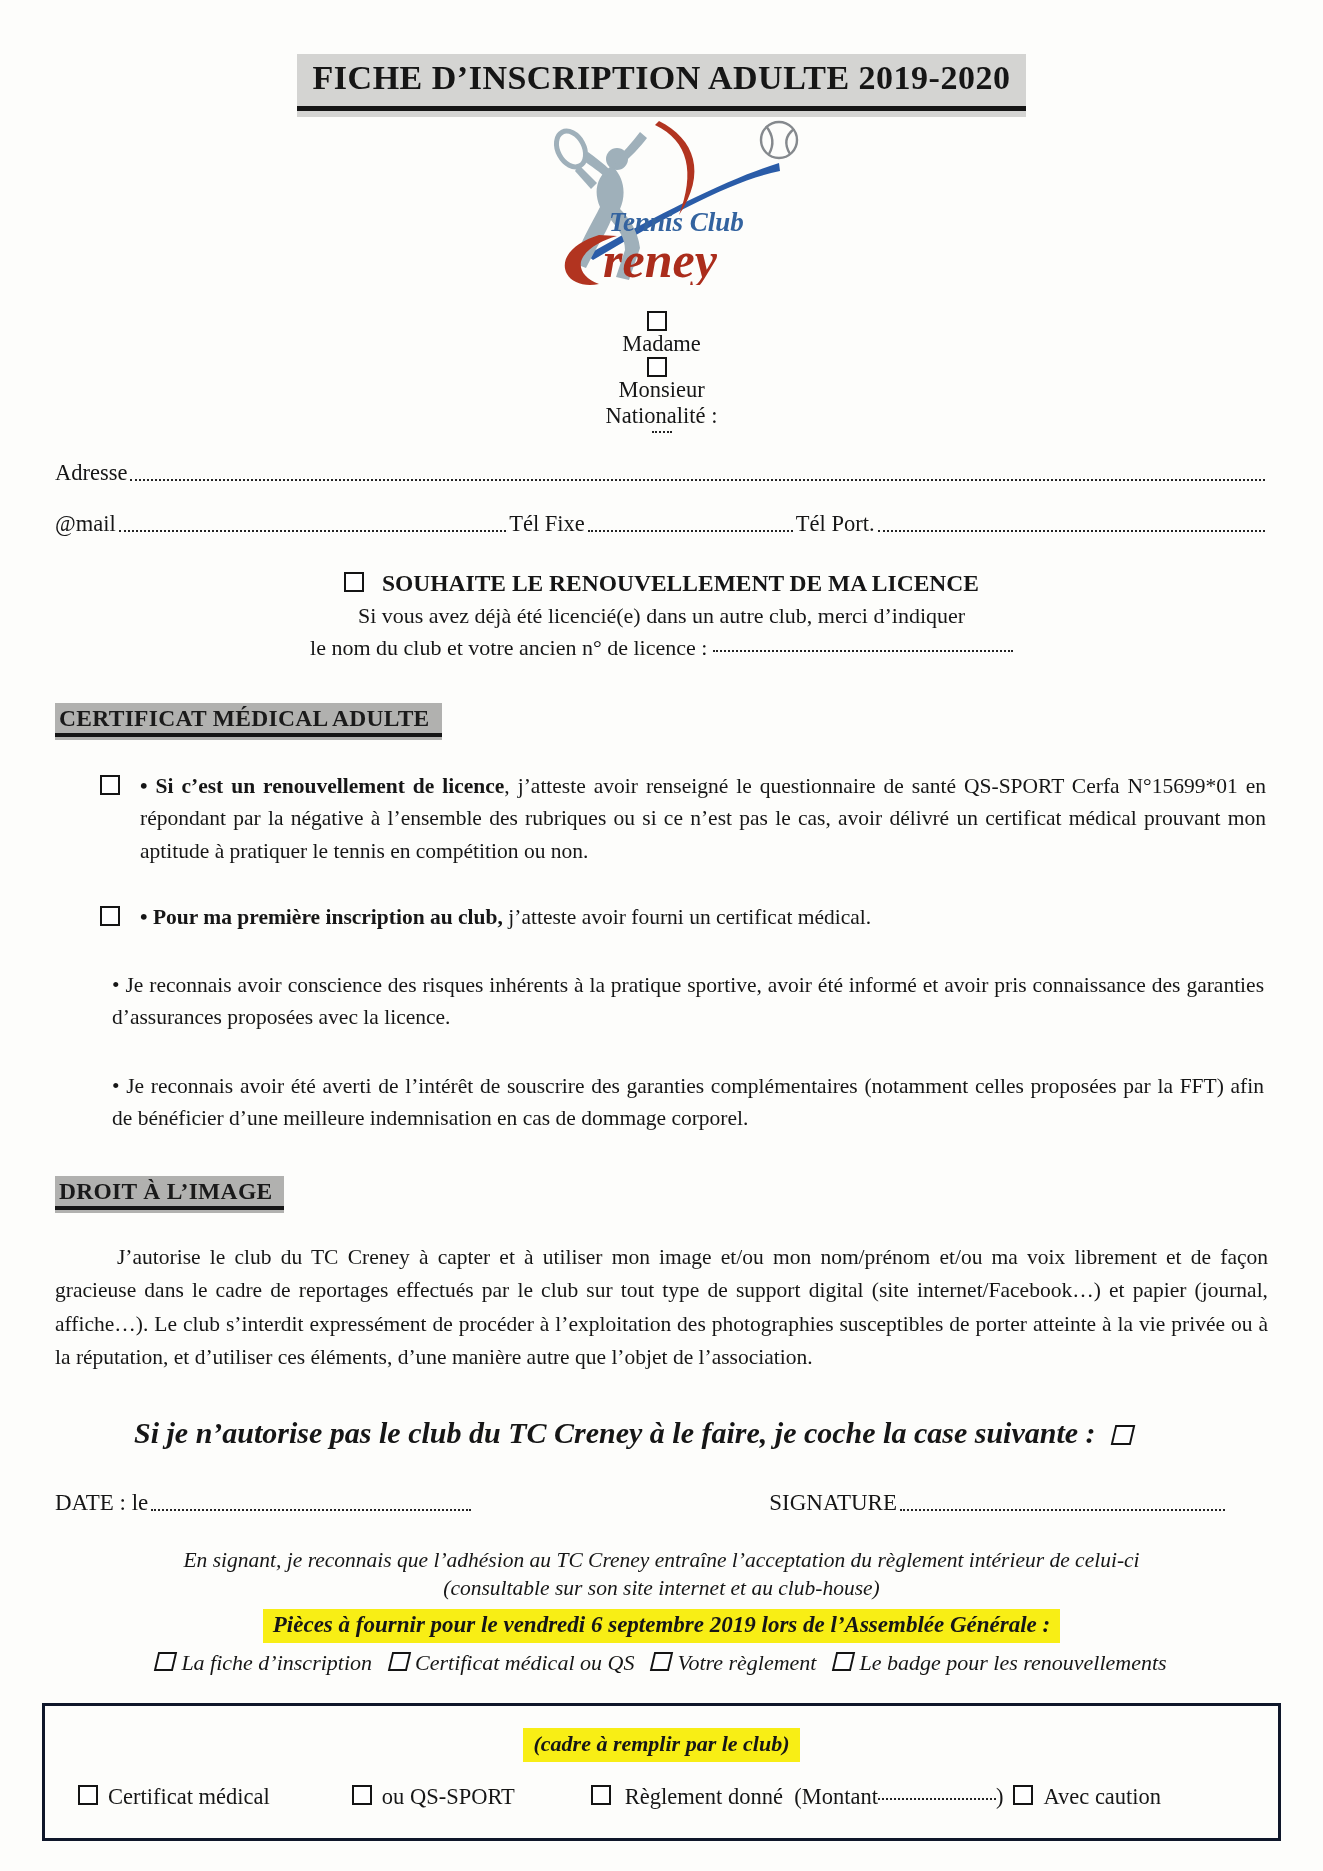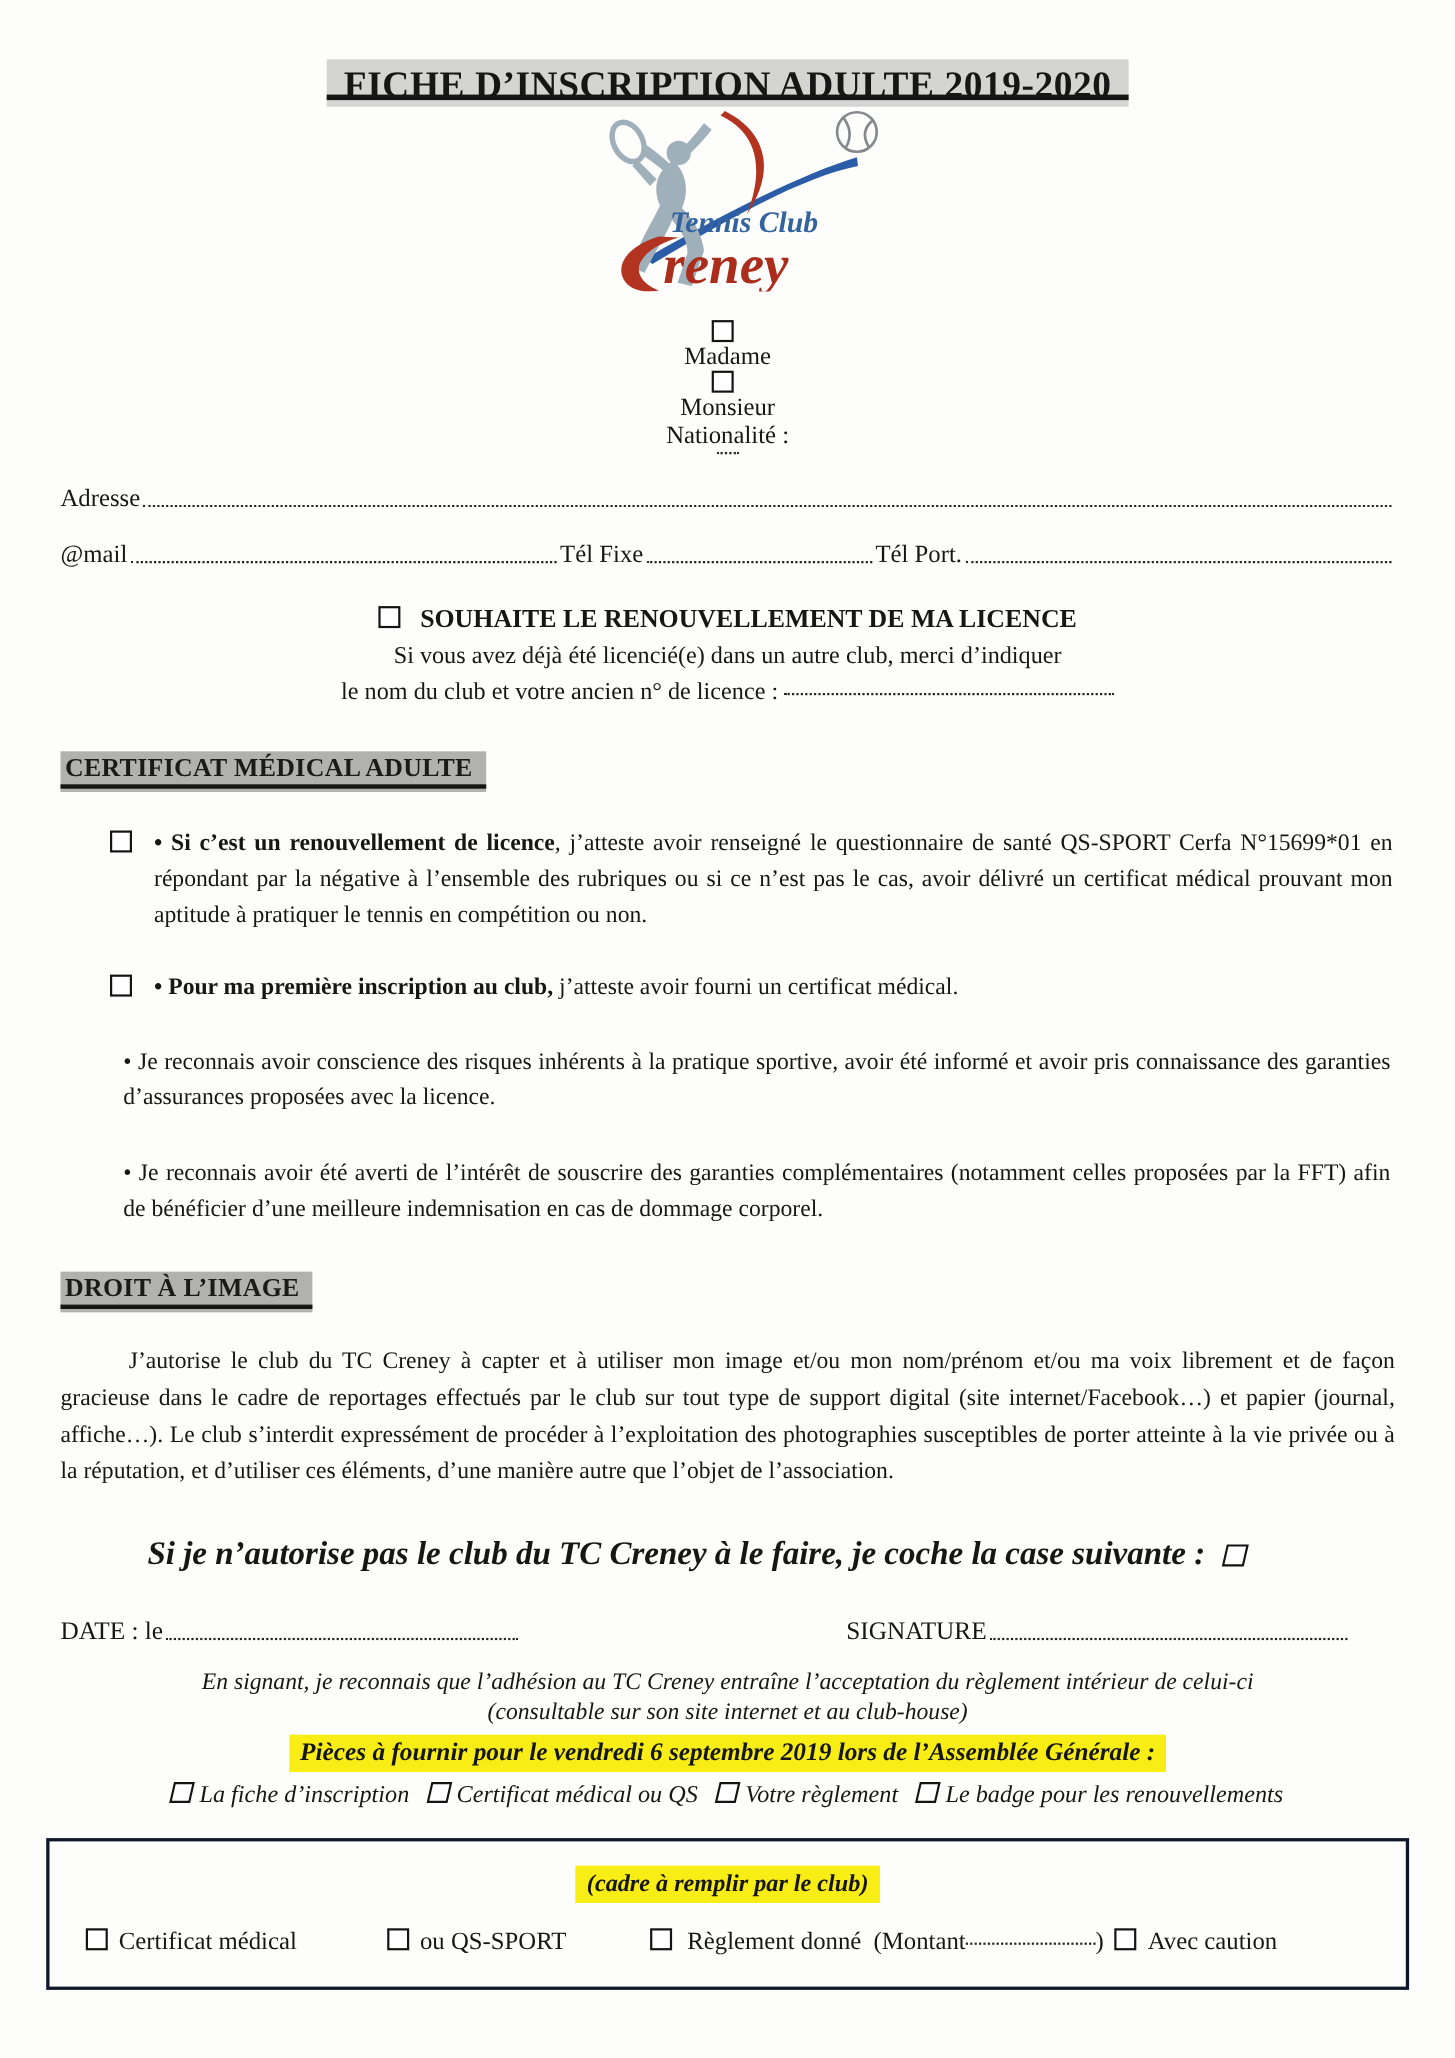--- a/index.html
+++ b/index.html
@@ -6,21 +6,21 @@
   .page {
     position:relative;
     width:1323px; min-height:1871px;
     background:#fdfdfb;
     font-family:"Liberation Serif", serif;
     color:#161616;
     overflow:hidden;
   }
   
   .title-wrap { text-align:center; padding-top:54px; }
-  .title-bar { display:inline-block; background:#d4d4d2; padding:5px 16px 0; position:relative; }
+  .title-bar { display:inline-block; background:#d4d4d2; padding:5px 16px 20px; position:relative; }
   .title-bar::after { content:""; position:absolute; left:0; right:0; bottom:6px; height:5px; background:#151515; }
   .title-text { font-size:34px; font-weight:bold; letter-spacing:.5px; white-space:nowrap; }
   
   .logo-wrap { text-align:center; margin-top:0; height:168px; }
   
   .frow { display:flex; align-items:flex-end; margin:0 55px; font-size:22.5px; }
   .frow .lbl { white-space:nowrap; }
   .cb {
     display:inline-block; width:16px; height:16px; flex:none;
     border:2.6px solid #141414; background:#fff;
@@ -47,21 +47,21 @@
   .cpara .cb { position:absolute; left:-40px; top:5px; }
   .b { font-weight:bold; }
   .bpara { margin:30px 59px 0 112px; font-size:21.5px; line-height:1.5; text-align:justify; }
   .dpara { margin:28px 55px 0; text-indent:62px; font-size:21.5px; line-height:1.55; text-align:justify; }
   .optout { margin:42px 0 0 134px; font-weight:bold; font-style:italic; font-size:30px; }
   .optout .cb { margin:0 0 0 10px; vertical-align:-2px; }
   
   .sigrow { display:flex; align-items:flex-end; margin:40px 95px 0 55px; font-size:23px; }
   .sigrow .spacer { flex:1 1 auto; }
   
-  .center-ital { text-align:center; font-style:italic; font-size:21.5px; margin-top:20px; }
+  .center-ital { text-align:center; font-style:italic; font-size:21.5px; margin-top:32px; }
   .center-ital2 { text-align:center; font-style:italic; font-size:21.5px; margin-top:3px; }
   .hl-wrap { text-align:center; margin-top:8px; }
   .hl { display:inline-block; background:#f8ee15; font-weight:bold; font-style:italic; font-size:23px; padding:3px 10px 5px; }
   .checklist { display:flex; justify-content:center; align-items:baseline; gap:18px; margin-top:7px; font-style:italic; font-size:22px; }
   .checklist .item { white-space:nowrap; }
   .checklist .cb { width:15px; height:15px; margin-right:6px; }
   
   .club-box { margin:27px 42px 0; border:3px solid #0f172a; padding:16px 33px 28px; }
   .club-box .hl-wrap { margin-top:6px; }
   .club-box .hl { font-size:22px; }

